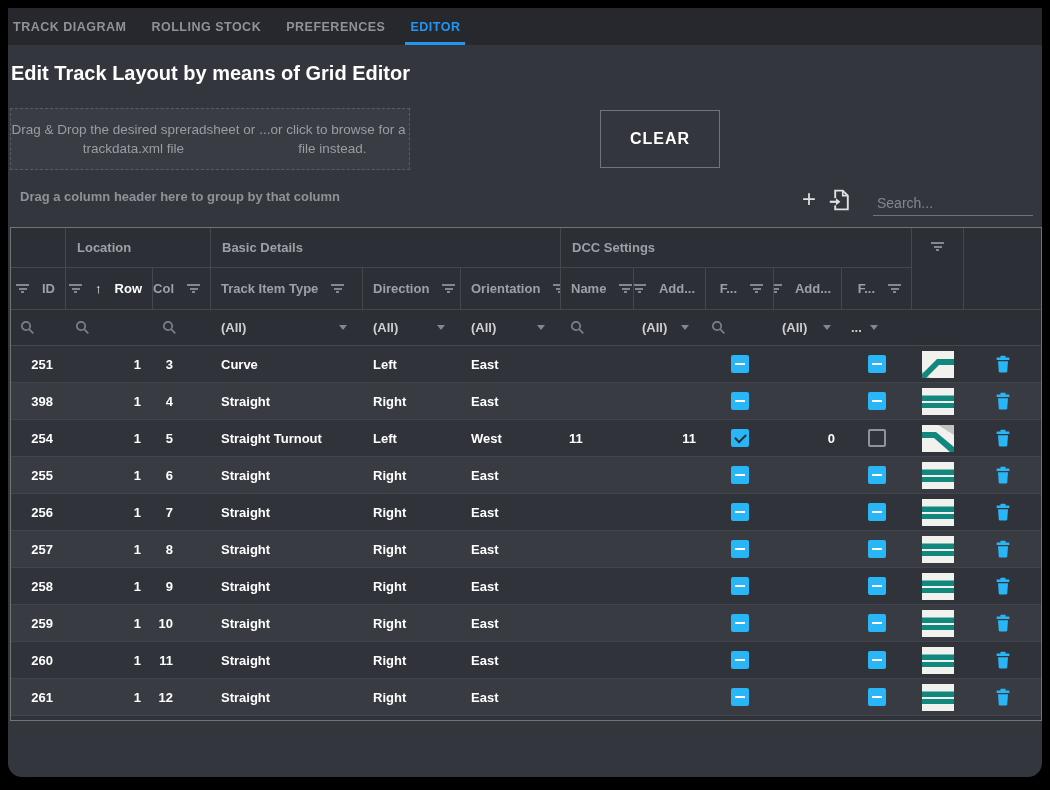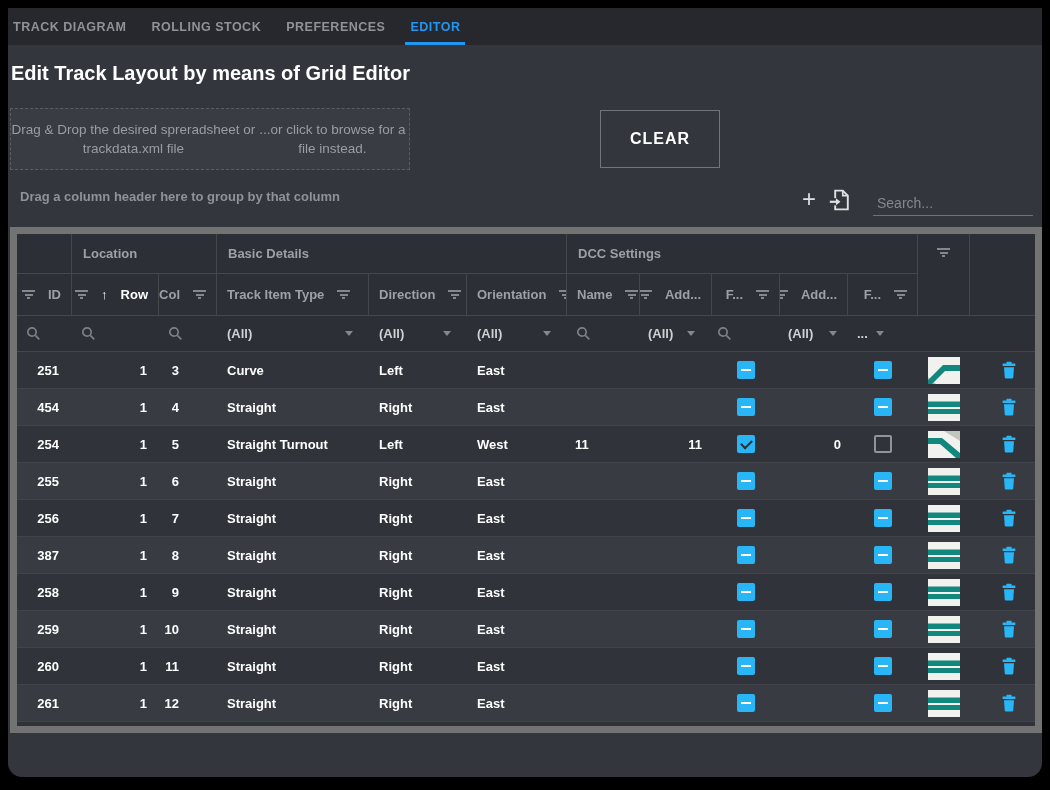--- a/index.html
+++ b/index.html
@@ -21,21 +21,21 @@
   .group-hint { position:absolute; left:12px; top:181px; font-size:13px; font-weight:bold; color:#8f9297; }
 
   .tool-plus { position:absolute; left:788px; top:178px; width:26px; height:26px; color:#dfe0e2; font-size:24px; font-weight:400; display:flex; align-items:center; justify-content:center; cursor:pointer; }
   .tool-plus::before { content:"+"; }
   .tool-export { position:absolute; left:820px; top:180px; width:24px; height:24px; cursor:pointer; }
   .searchbox { position:absolute; left:865px; top:182px; width:160px; height:26px; border-bottom:1px solid #6f7278; display:flex; align-items:center; gap:4px; }
   .searchbox input { flex:1; background:transparent; border:none; outline:none; color:#d7d8da; font-family:"Liberation Sans",sans-serif; font-size:14px; }
   .searchbox input::placeholder { color:#84878d; }
 
   
-  .grid { position:absolute; left:2px; top:219px; width:1032px; border:7px solid #737373; background:#ef4444; }
+  .grid { position:absolute; left:2px; top:219px; width:1032px; border:1px solid #737373; background:#ef4444; }
   .ghead { display:grid; grid-template-columns:55px 87px 58px 152px 98px 100px 73px 72px 68px 68px 70px 52px 77px; grid-template-rows:40px 41px; background:#2d2f36; }
   .hband, .hcell { display:flex; align-items:center; color:#9da0a6; font-size:13px; font-weight:bold; overflow:hidden; white-space:nowrap; }
   .hband { border-right:1px solid #45474d; border-bottom:1px solid #45474d; padding-left:11px; cursor:pointer; }
   .hb1 { grid-column:1; padding-left:0; }
   .hb2 { grid-column:2 / span 2; }
   .hb3 { grid-column:4 / span 3; }
   .hb4 { grid-column:7 / span 5; }
   .hb5 { grid-column:12; grid-row:1 / span 2; border-bottom:none; padding:14px 0 0 0; align-items:flex-start; justify-content:center; }
   .hb6 { grid-column:13; grid-row:1 / span 2; border-right:none; border-bottom:none; padding:0; }
   .hcell { grid-row:2; border-right:1px solid #45474d; gap:13px; cursor:pointer; }
@@ -280,21 +280,21 @@
             </div>
             <div class="bcell c-del">
               <svg class="trash" viewBox="0 0 16 18">
                 <rect x="5.5" y="0.8" width="5" height="2.4" rx="0.5" fill="#29b6f6"></rect>
                 <rect x="1.6" y="2.6" width="12.8" height="2.3" rx="0.5" fill="#29b6f6"></rect>
                 <path d="M3 6.3 h10 l-0.75 10 q-0.1 1.2 -1.3 1.2 h-5.9 q-1.2 0 -1.3 -1.2 z" fill="#29b6f6"></path>
               </svg>
             </div>
           </div>
           <div class="grow alt">
-            <div class="bcell c-id">454</div>
+            <div class="bcell c-id">398</div>
             <div class="bcell c-row">1</div>
             <div class="bcell c-col">4</div>
             <div class="bcell c-type">Straight</div>
             <div class="bcell c-dir">Right</div>
             <div class="bcell c-orient">East</div>
             <div class="bcell c-name"></div>
             <div class="bcell c-addr1"></div>
             <div class="bcell c-f1">
               <span class="cb ind"></span>
             </div>
@@ -404,21 +404,21 @@
             </div>
             <div class="bcell c-del">
               <svg class="trash" viewBox="0 0 16 18">
                 <rect x="5.5" y="0.8" width="5" height="2.4" rx="0.5" fill="#29b6f6"></rect>
                 <rect x="1.6" y="2.6" width="12.8" height="2.3" rx="0.5" fill="#29b6f6"></rect>
                 <path d="M3 6.3 h10 l-0.75 10 q-0.1 1.2 -1.3 1.2 h-5.9 q-1.2 0 -1.3 -1.2 z" fill="#29b6f6"></path>
               </svg>
             </div>
           </div>
           <div class="grow alt">
-            <div class="bcell c-id">387</div>
+            <div class="bcell c-id">257</div>
             <div class="bcell c-row">1</div>
             <div class="bcell c-col">8</div>
             <div class="bcell c-type">Straight</div>
             <div class="bcell c-dir">Right</div>
             <div class="bcell c-orient">East</div>
             <div class="bcell c-name"></div>
             <div class="bcell c-addr1"></div>
             <div class="bcell c-f1">
               <span class="cb ind"></span>
             </div>

